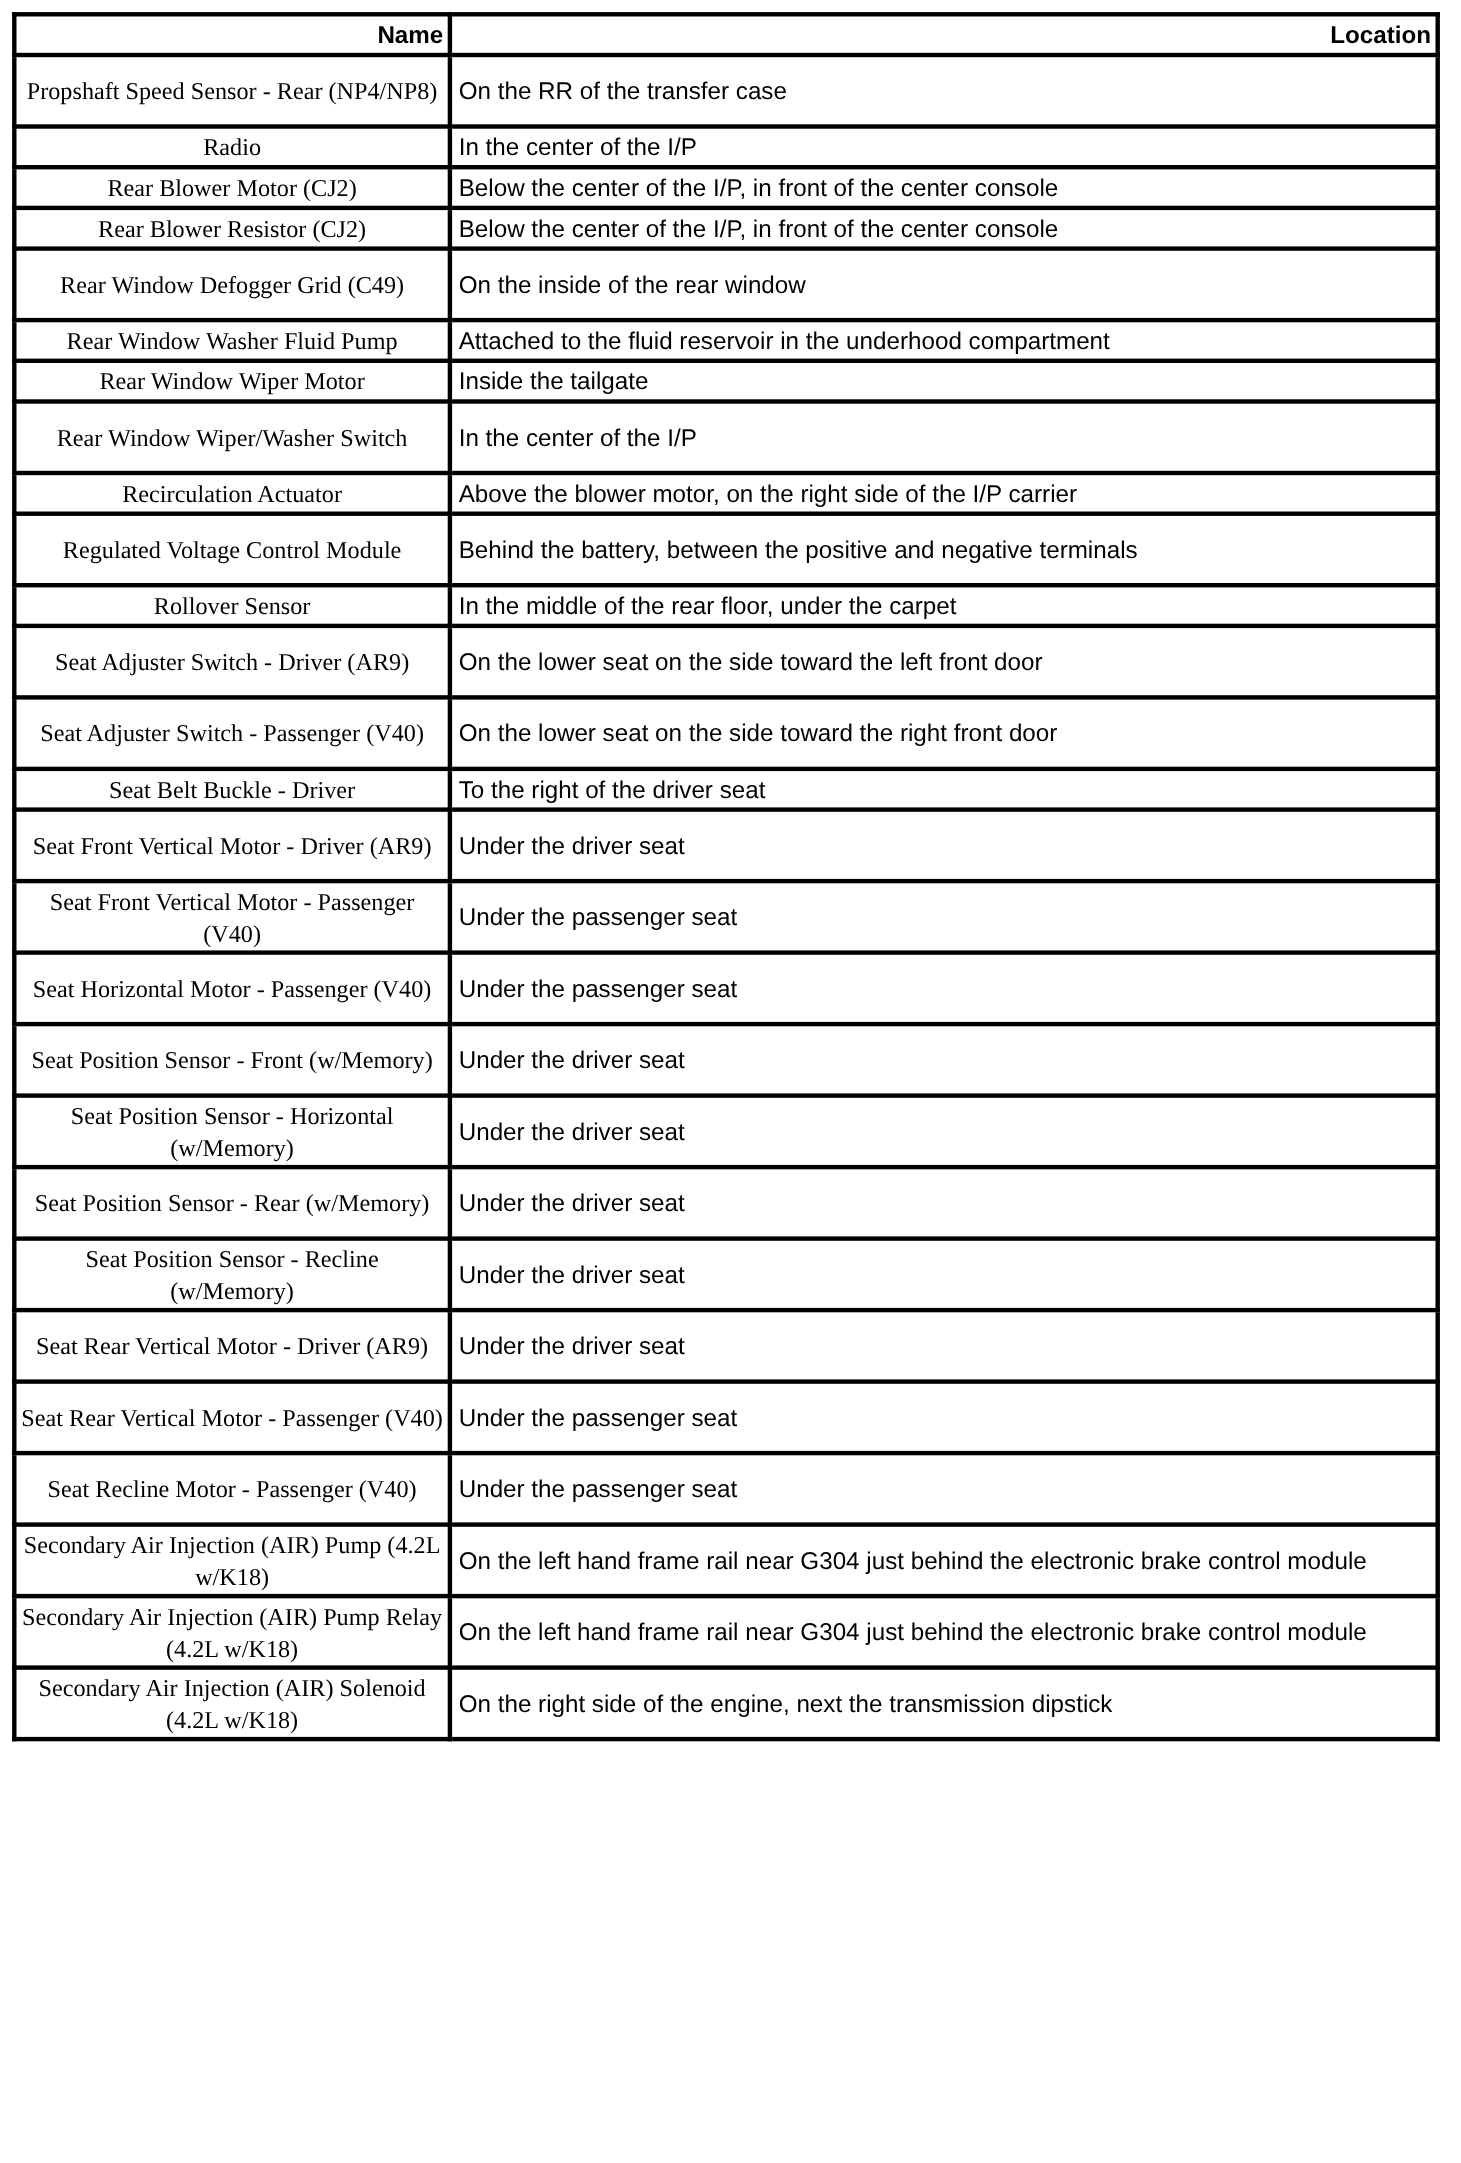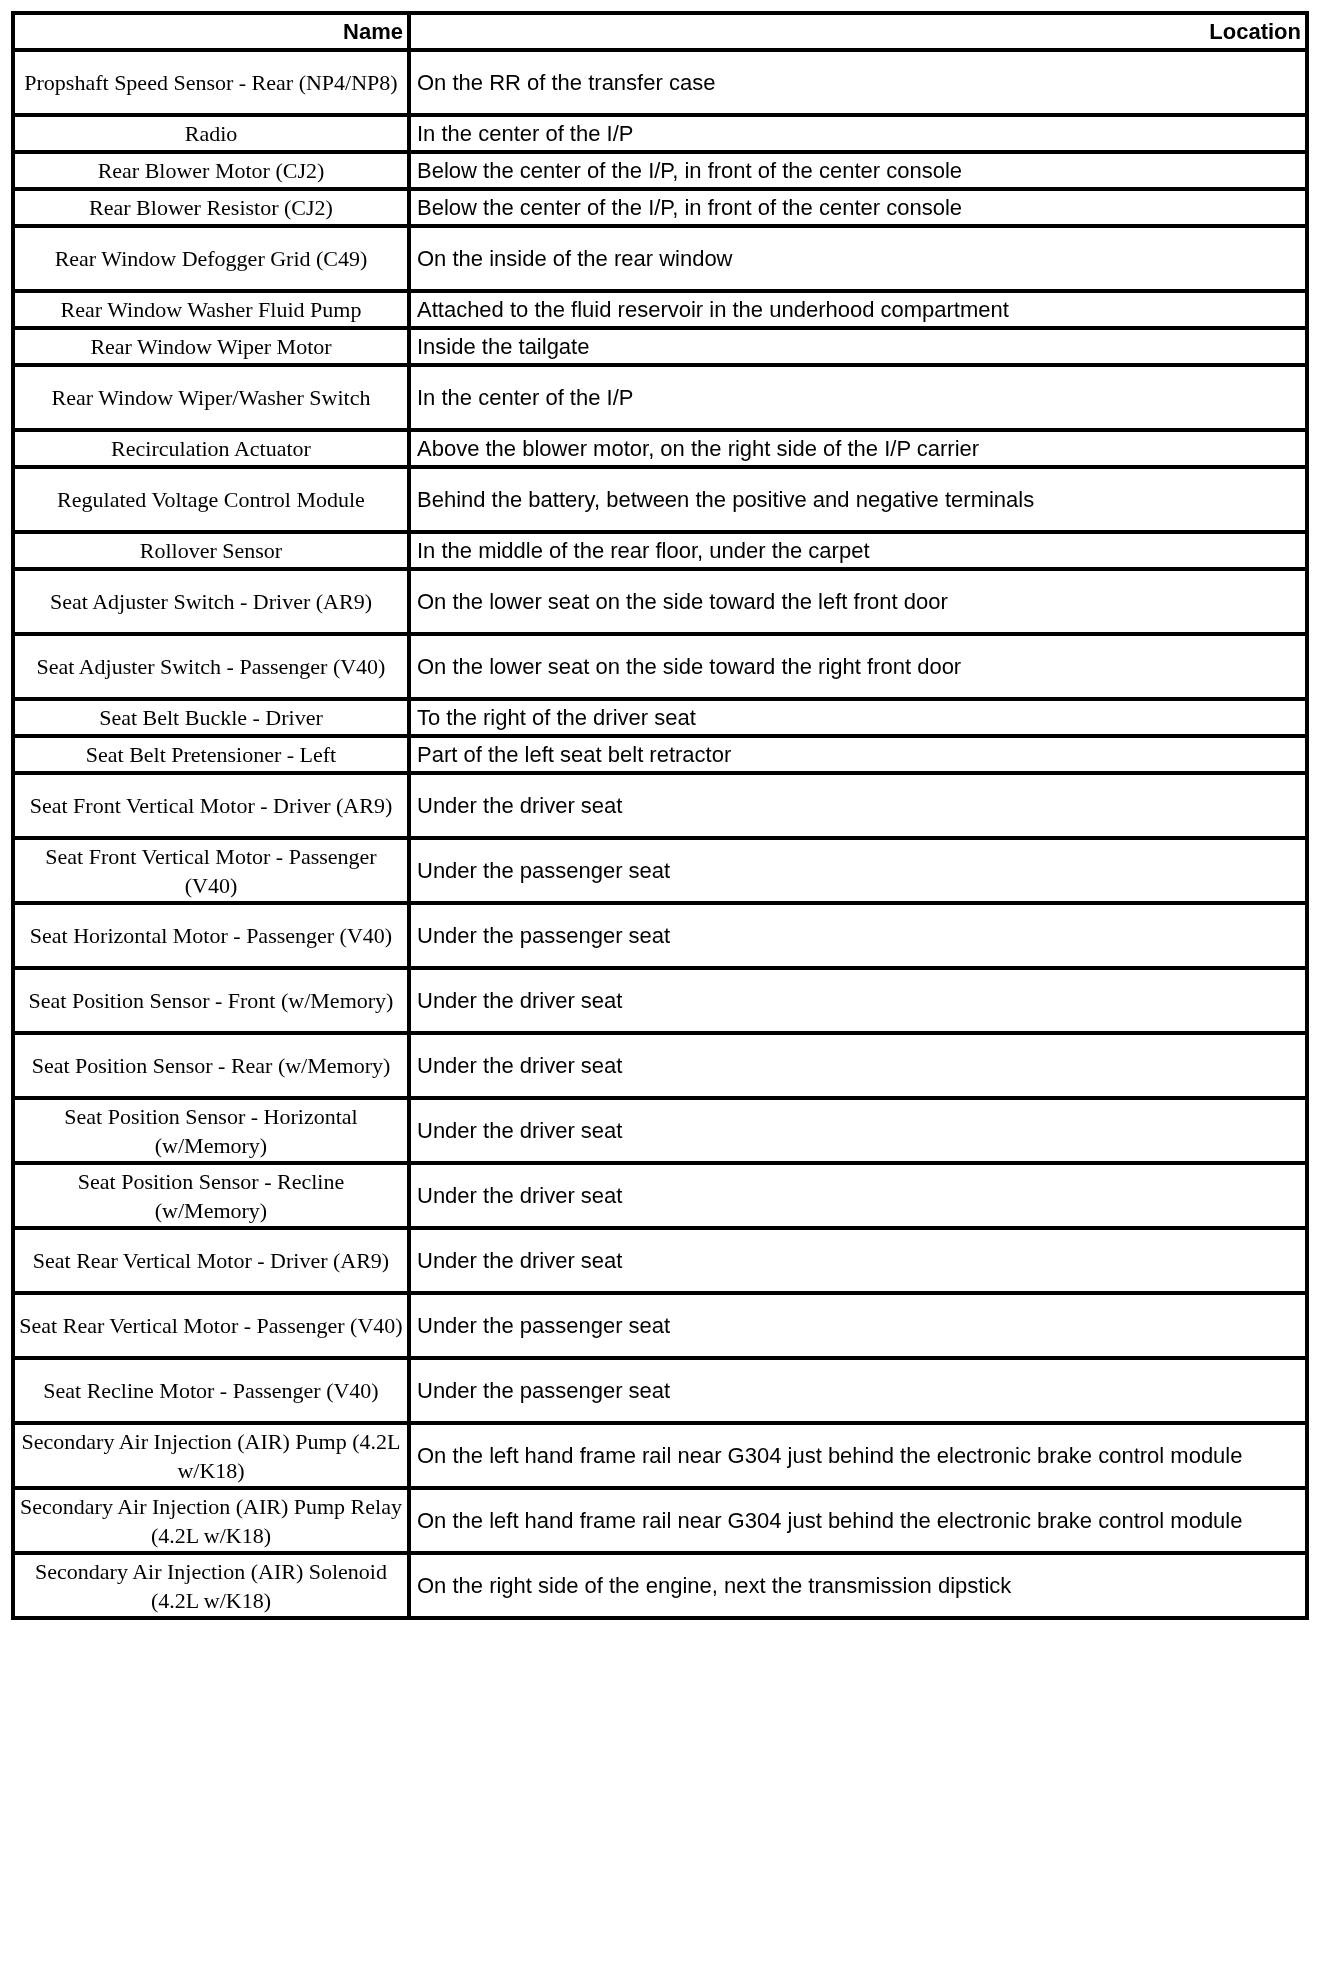--- a/index.html
+++ b/index.html
@@ -90,46 +90,42 @@
         <td class="loc-cell">On the lower seat on the side toward the left front door</td>
       </tr>
       <tr class="double">
         <td class="name">Seat Adjuster Switch - Passenger (V40)</td>
         <td class="loc-cell">On the lower seat on the side toward the right front door</td>
       </tr>
       <tr class="single">
         <td class="name">Seat Belt Buckle - Driver</td>
         <td class="loc-cell">To the right of the driver seat</td>
       </tr>
-      <tr class="single">
-        <td class="name">Seat Belt Pretensioner - Left</td>
-        <td class="loc-cell">Part of the left seat belt retractor</td>
-      </tr>
       <tr class="double">
         <td class="name">Seat Front Vertical Motor - Driver (AR9)</td>
         <td class="loc-cell">Under the driver seat</td>
       </tr>
       <tr class="double">
         <td class="name">Seat Front Vertical Motor - Passenger (V40)</td>
         <td class="loc-cell">Under the passenger seat</td>
       </tr>
       <tr class="double">
         <td class="name">Seat Horizontal Motor - Passenger (V40)</td>
         <td class="loc-cell">Under the passenger seat</td>
       </tr>
       <tr class="double">
         <td class="name">Seat Position Sensor - Front (w/Memory)</td>
         <td class="loc-cell">Under the driver seat</td>
       </tr>
       <tr class="double">
-        <td class="name">Seat Position Sensor - Rear (w/Memory)</td>
+        <td class="name">Seat Position Sensor - Horizontal (w/Memory)</td>
         <td class="loc-cell">Under the driver seat</td>
       </tr>
       <tr class="double">
-        <td class="name">Seat Position Sensor - Horizontal (w/Memory)</td>
+        <td class="name">Seat Position Sensor - Rear (w/Memory)</td>
         <td class="loc-cell">Under the driver seat</td>
       </tr>
       <tr class="double">
         <td class="name">Seat Position Sensor - Recline (w/Memory)</td>
         <td class="loc-cell">Under the driver seat</td>
       </tr>
       <tr class="double">
         <td class="name">Seat Rear Vertical Motor - Driver (AR9)</td>
         <td class="loc-cell">Under the driver seat</td>
       </tr>

